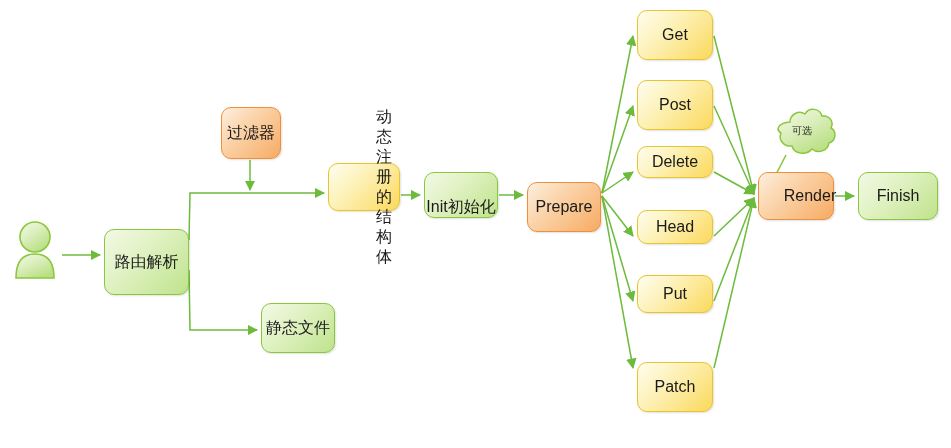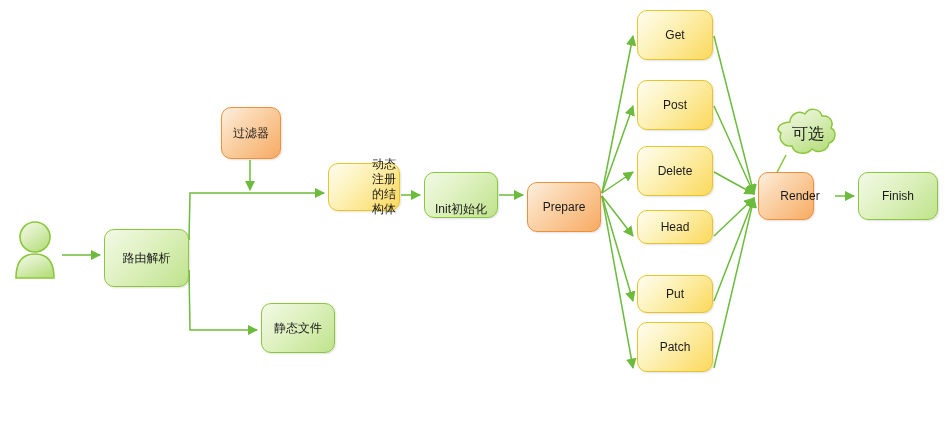--- a/index.html
+++ b/index.html
@@ -25,21 +25,21 @@
     height: 448px;
   }
   .node {
     position: absolute;
     box-sizing: border-box;
     border-radius: 10px;
     display: flex;
     align-items: center;
     justify-content: center;
     text-align: center;
-    font-size: 12px;
+    font-size: 16px;
     color: #1a1a1a;
     line-height: 1.25;
     z-index: 5;
     box-shadow: 1px 1px 2px rgba(0,0,0,0.12);
   }
   .node span { display: block; white-space: pre-line; }
   .node.green {
     background: linear-gradient(135deg, #f2f9e6 0%, #e3f3c8 35%, #bfe38c 100%);
     border: 1.6px solid #8cc63f;
   }
@@ -54,21 +54,21 @@
   #actor {
     position: absolute;
     z-index: 5;
   }
   .cloud {
     position: absolute;
     z-index: 6;
   }
   .cloud-label {
     position: absolute;
-    font-size: 16px;
+    font-size: 10px;
     color: #1a1a1a;
     z-index: 7;
     white-space: nowrap;
   }
 </style>
 </head>
 <body>
 
 <div id="canvas">
 
@@ -130,21 +130,21 @@
                C 837 131 836 141 829 143
                C 828 151 818 154 812 149
                C 806 156 794 154 792 146
                C 784 147 778 140 781 133
                C 776 130 777 123 790 122 Z" fill="url(#gGreen)" stroke="#8cc63f" stroke-width="1.5"></path>
     </g>
   </svg>
 
   <div id="actor" style="left:16px; top:222px; width:40px; height:60px;"></div>
 
-  <div class="node green" style="left:104px; top:229px; width:85px; height:58px;text-align:center;">
+  <div class="node green" style="left:104px; top:229px; width:85px; height:66px;text-align:center;">
       <span>路由解析</span>
     </div>
   <div class="node orange" style="left:221px; top:107px; width:60px; height:52px;">
       <span>过滤器</span>
     </div>
   <div class="node green" style="left:261px; top:303px; width:74px; height:50px;">
       <span>静态文件</span>
     </div>
   <div class="node yellow" style="left:328px; top:163px; width:72px; height:48px;padding-left:40px;">
       <span>动态注册
@@ -156,34 +156,34 @@
   <div class="node orange" style="left:527px; top:182px; width:74px; height:50px;">
       <span>Prepare</span>
     </div>
 
   <div class="node yellow" style="left:637px; top:10px;  width:76px; height:50px;">
       <span>Get</span>
     </div>
   <div class="node yellow" style="left:637px; top:80px;  width:76px; height:50px;">
       <span>Post</span>
     </div>
-  <div class="node yellow" style="left:637px; top:146px; width:76px; height:50px;">
+  <div class="node yellow" style="left:637px; top:146px; width:76px; height:32px;">
       <span>Delete</span>
     </div>
   <div class="node yellow" style="left:637px; top:210px; width:76px; height:34px;">
       <span>Head</span>
     </div>
   <div class="node yellow" style="left:637px; top:275px; width:76px; height:38px;">
       <span>Put</span>
     </div>
-  <div class="node yellow" style="left:637px; top:322px; width:76px; height:50px;">
+  <div class="node yellow" style="left:637px; top:362px; width:76px; height:50px;">
       <span>Patch</span>
     </div>
 
-  <div class="node orange" style="left:758px; top:172px; width:56px; height:48px;padding-left:28px;">
+  <div class="node orange" style="left:758px; top:172px; width:76px; height:48px;padding-left:28px;">
       <span>Render</span>
     </div>
   <div class="node green" style="left:858px; top:172px; width:80px; height:48px;">
       <span>Finish</span>
     </div>
 
   <div class="cloud-label" style="left:792px; top:124px;">可选</div>
 
 </div>
 

